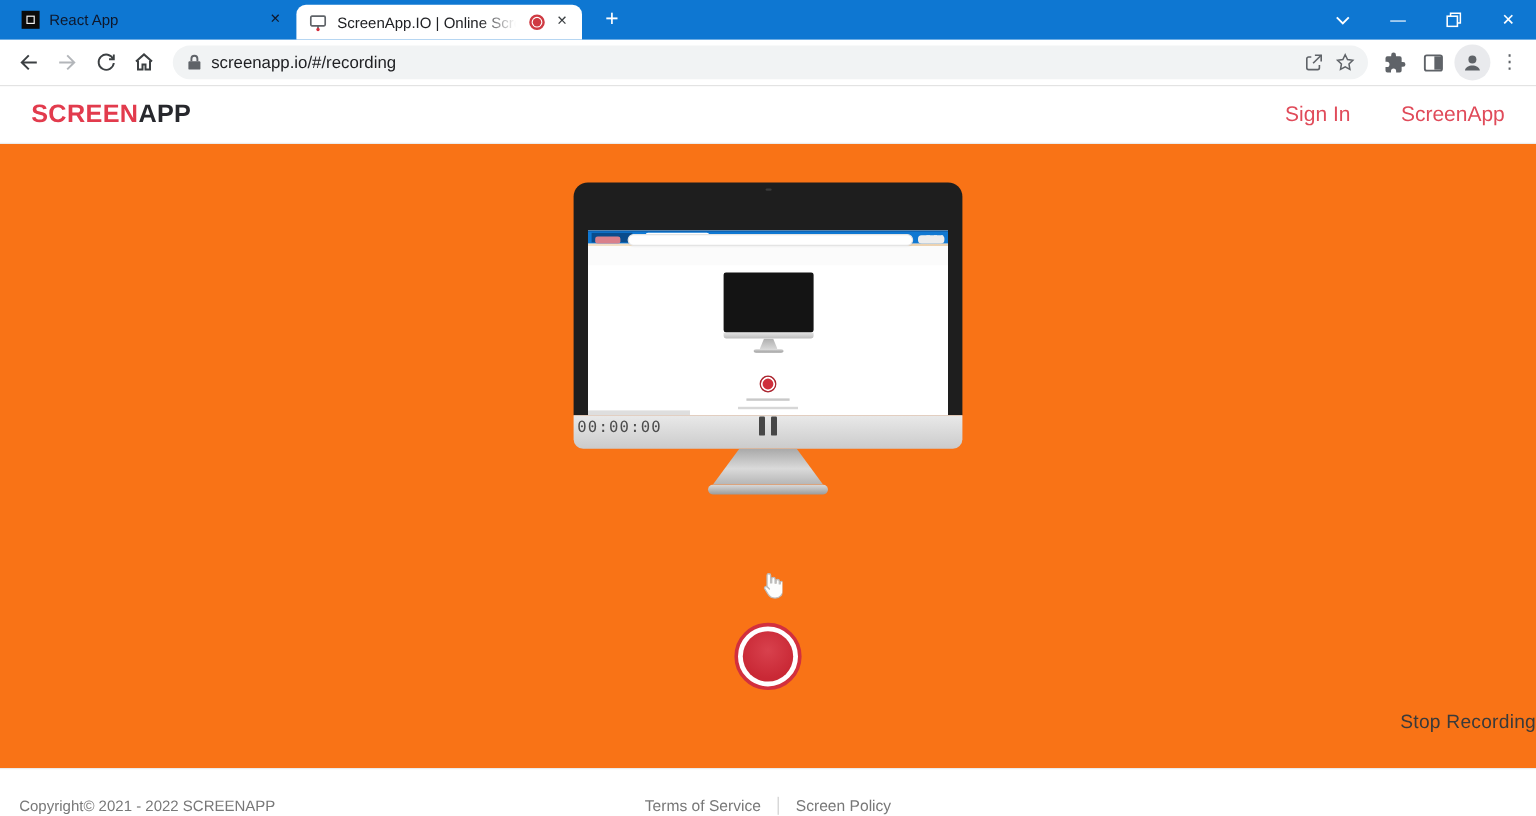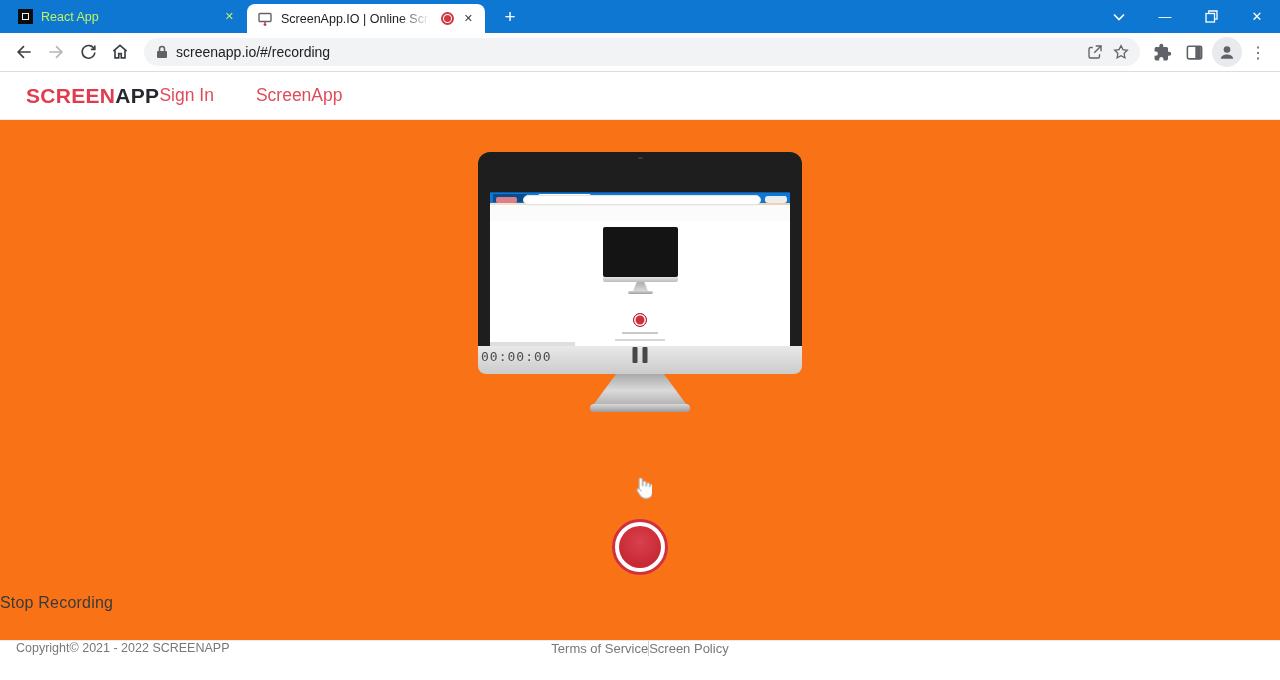--- a/index.html
+++ b/index.html
@@ -3,21 +3,21 @@
 <meta charset="utf-8">
 <style>
   * { margin:0; padding:0; box-sizing:border-box; }
   html,body { width:1280px; height:680px; overflow:hidden; background:#fff;
     font-family:"Liberation Sans", sans-serif; }
 
   
   .titlebar { position:relative; height:33px; background:#0e77d2; }
   .tab { position:absolute; top:0; height:33px; display:flex; align-items:center;
          padding:0 10px; gap:8px; cursor:pointer; }
-  .tab-inactive { left:8px; width:238px; color:#bef264; }
+  .tab-inactive { left:8px; width:238px; color:#0f172a; }
   .tab-active { left:247px; width:238px; top:4px; height:29px; background:#fff;
                 border-radius:8px 8px 0 0; color:#202124; }
   .tab-label { flex:1; font-size:12.5px; white-space:nowrap; overflow:hidden; }
   .tab-active .tab-label { -webkit-mask-image:linear-gradient(90deg,#000 78%,transparent 98%);
                            mask-image:linear-gradient(90deg,#000 78%,transparent 98%); }
   .tab-close { font-size:11px; line-height:1; padding:2px; cursor:pointer; }
   .react-favicon { width:15px; height:15px; background:#0b0b0b; flex:none;
                    display:flex; align-items:center; justify-content:center; }
   .react-favicon i { display:block; width:7px; height:7px; border:1.5px solid #f2f2f2; }
   .rec-indicator { width:13px; height:13px; border-radius:50%; border:2px solid #cf3a42;
@@ -36,21 +36,21 @@
              border-radius:50%; cursor:pointer; flex:none; }
   .omnibox { flex:1; height:28px; margin:0 6px 0 8px; background:#f1f3f4; border-radius:14px;
              display:flex; align-items:center; padding:0 10px 0 12px; gap:8px; cursor:text; }
   .omnibox-url { flex:1; font-size:14px; color:#202124; }
   .avatar-wrap { width:30px; height:30px; border-radius:50%; background:#e9eaed;
                  display:flex; align-items:center; justify-content:center; cursor:pointer; flex:none; margin:0 2px; }
   .kebab { font-size:16px; color:#5f6368; width:28px; text-align:center; cursor:pointer; }
 
   
   .site-header { height:48px; border-bottom:1px solid #ececec; display:flex; align-items:center;
-                 padding:0 26px; background:#fff; }
+                 justify-content:space-between; padding:0 26px; background:#fff; }
   .logo { font-size:21px; font-weight:800; letter-spacing:.3px; cursor:pointer; }
   .logo .red { color:#e23b4d; }
   .logo .dark { color:#27282d; }
   .site-nav { display:flex; gap:42px; }
   .site-nav a { font-size:17.5px; color:#e04b5a; text-decoration:none; cursor:pointer; }
 
   
   .main { position:relative; height:520px; background:#f97316; }
 
   .monitor-frame { position:absolute; left:478px; top:32px; width:324px; height:222px; }
@@ -100,28 +100,28 @@
   .mini-caption { position:absolute; left:132px; top:140px; width:36px; height:2px; background:#c9c9c9; }
   .mini-bottombar { position:absolute; left:0; top:150px; width:85px; height:4px; background:#dedede; }
   .mini-pauseline { position:absolute; left:125px; top:147px; width:50px; height:2px; background:#d7d7d7; }
 
   .cursor-hand { position:absolute; left:633px; top:355px; }
   .stop-btn { position:absolute; left:612px; top:399px; width:56px; height:56px; border-radius:50%;
               border:3px solid #d2303e; background:#fff; cursor:pointer;
               display:flex; align-items:center; justify-content:center; }
   .stop-btn i { display:block; width:42px; height:42px; border-radius:50%;
                 background:radial-gradient(circle at 50% 38%, #d8414d, #c92835 70%); }
-  .stop-label { position:absolute; left:0; top:474px; width:100%; text-align:left;
+  .stop-label { position:absolute; left:0; top:474px; width:100%; text-align:right;
                 font-size:16px; color:#3a3a3a; letter-spacing:.2px; }
 
   
   .footer { position:relative; height:39px; border-top:1px solid #ebebeb; background:#fff;
-            display:flex; align-items:flex-start; justify-content:center; }
+            display:flex; align-items:flex-end; justify-content:center; }
   .copyright { position:absolute; left:16px; font-size:12.5px; color:#787878; }
-  .footer-links { display:flex; align-items:center; }
+  .footer-links { display:flex; align-items:center; gap:14px; }
   .footer-links a { font-size:13px; color:#787878; text-decoration:none; cursor:pointer; }
   .footer-divider { width:1px; height:15px; background:#cfcfcf; }
 
   svg { display:block; }
 </style>
 </head>
 <body>
 
 <div class="titlebar">
   <div class="tab tab-inactive">

